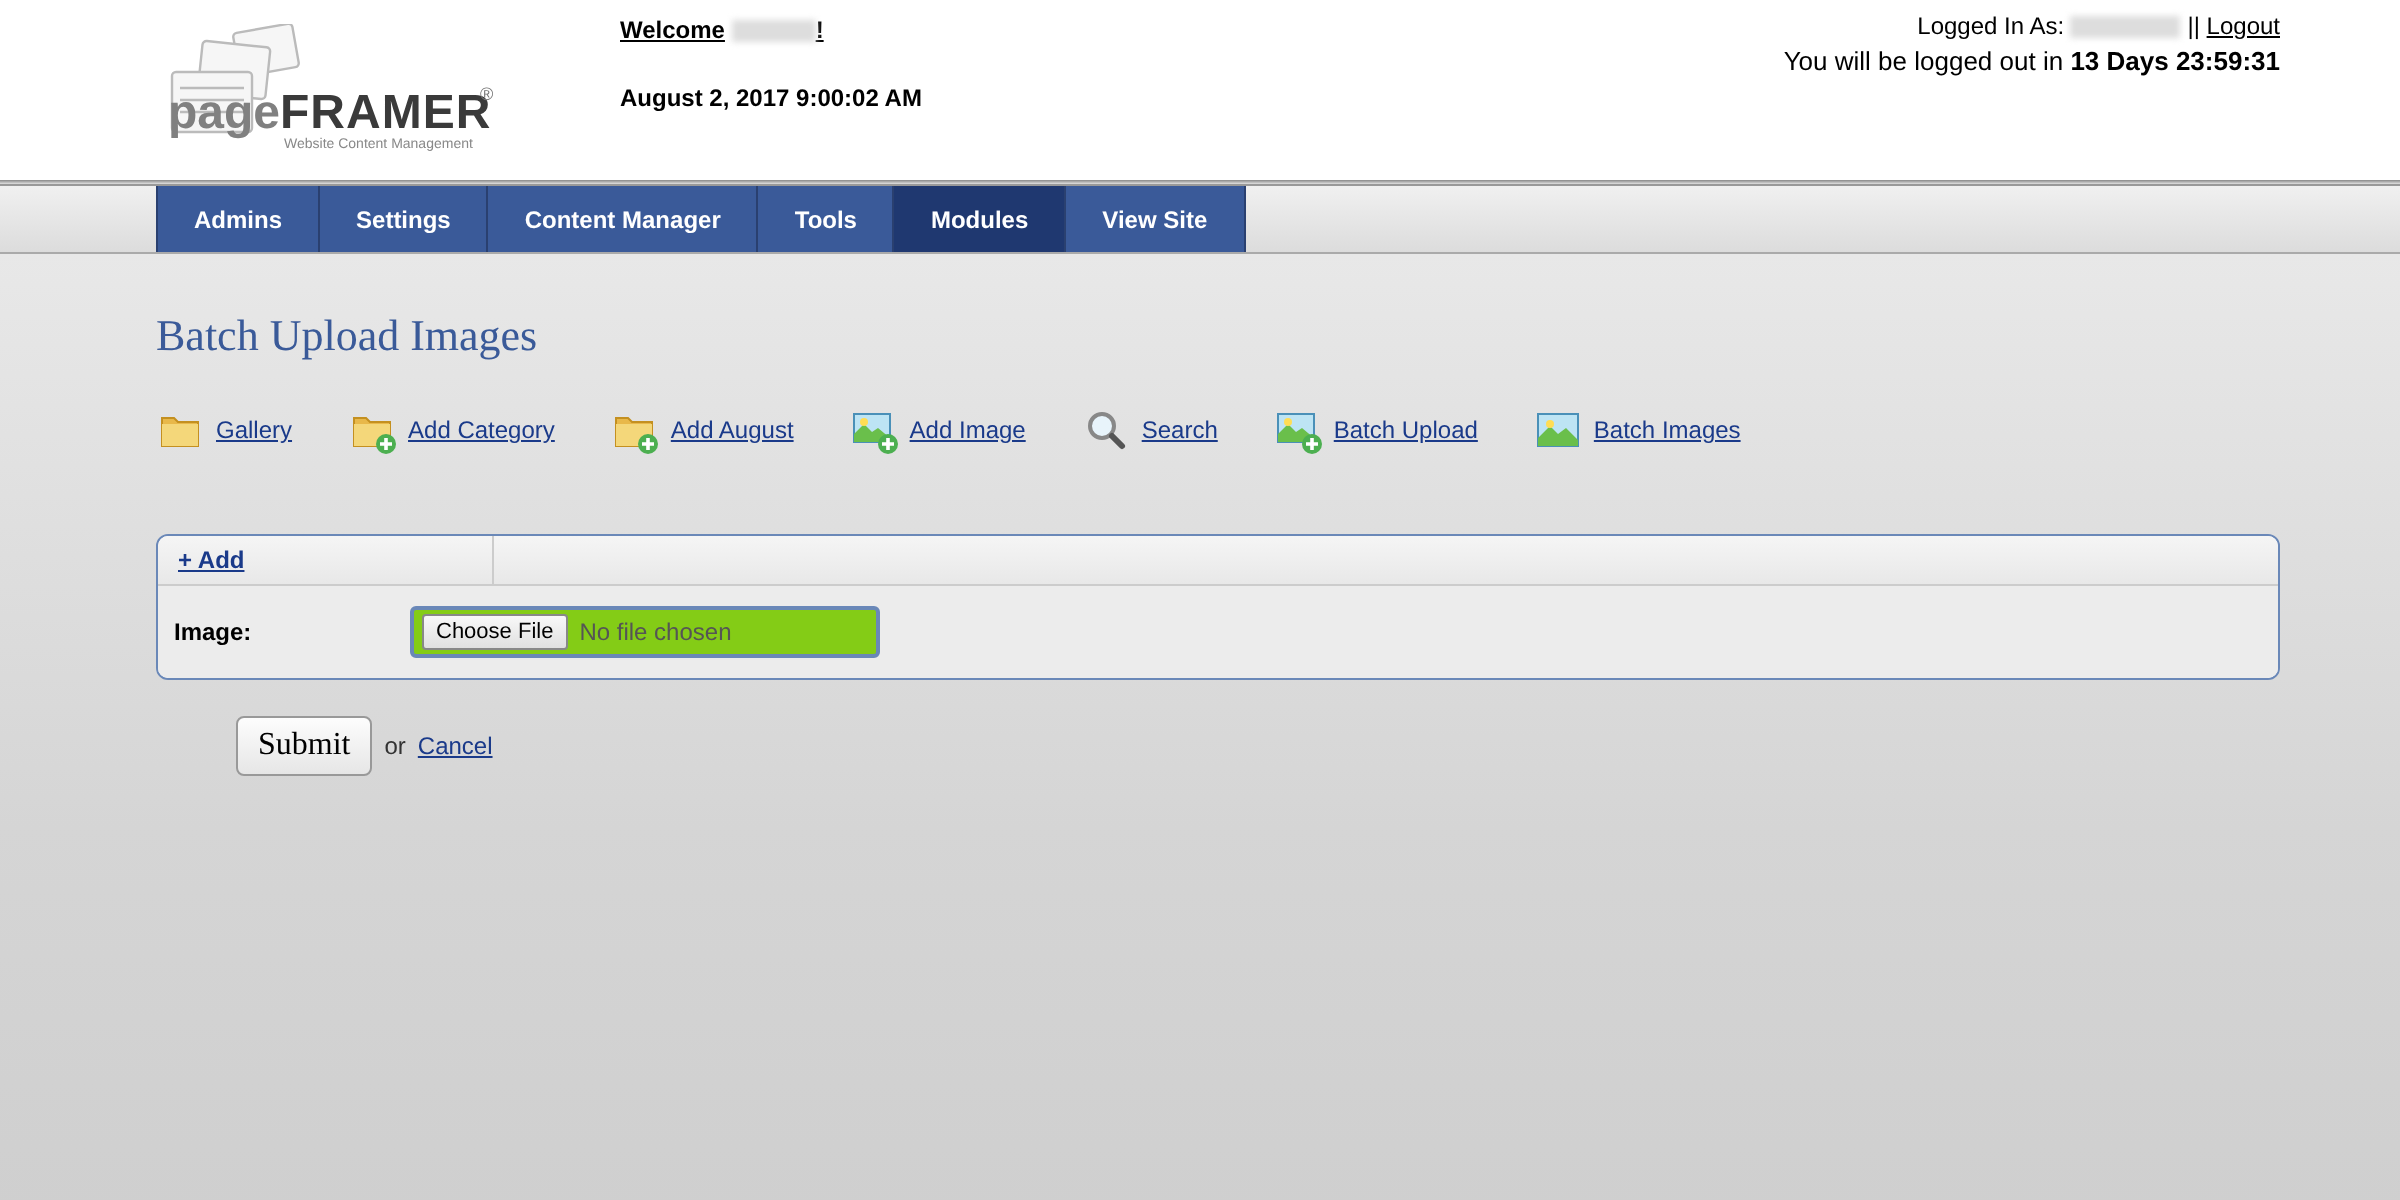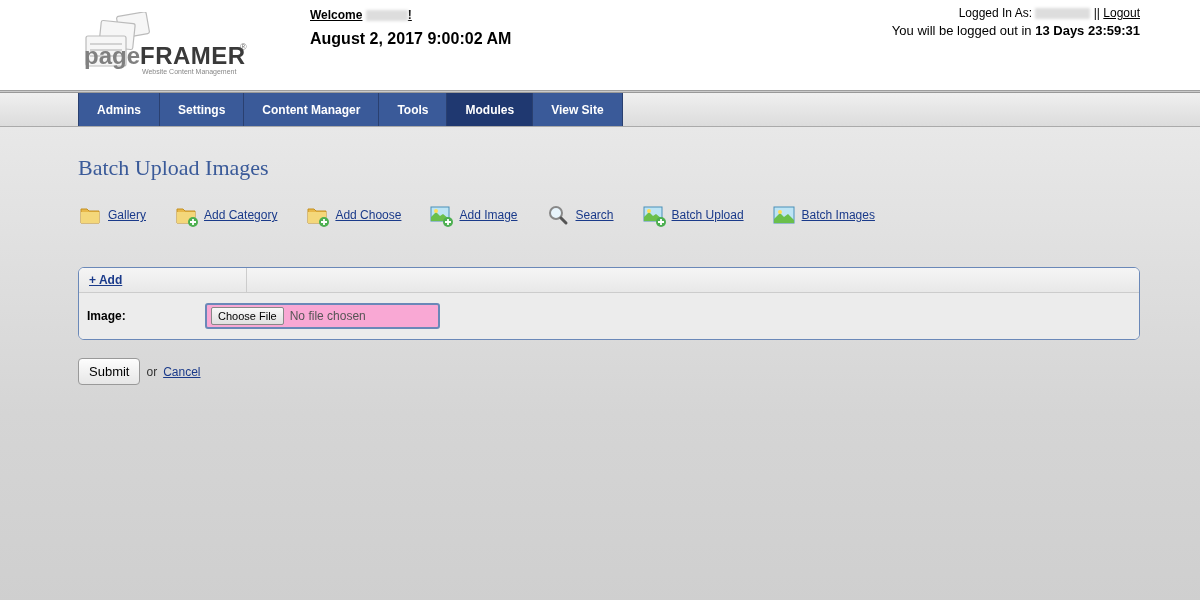--- a/index.html
+++ b/index.html
@@ -6,21 +6,21 @@
 body { font-family: Arial, sans-serif; font-size: 12px; background: #fff; width: 1200px; height: 600px; overflow: hidden; }
 
 
 .header { display: flex; justify-content: space-between; padding: 4px 60px 0 80px; background: #fff; height: 90px; }
 .logo-area { display: flex; align-items: flex-start; }
 .logo { margin-top: 8px; }
 .welcome-area { margin-left: 60px; margin-top: 4px; }
 .welcome-line { font-size: 12px; }
 .welcome-line .welcome { font-weight: bold; text-decoration: underline; }
 .welcome-line .user-blur { display: inline-block; width: 42px; height: 11px; background: #ddd; filter: blur(1.5px); vertical-align: middle; }
-.date-line { font-weight: bold; margin-top: 8px; font-size: 16px; }
+.date-line { font-weight: bold; margin-top: 20px; font-size: 12px; }
 .login-area { text-align: right; margin-top: 2px; }
 .login-line1 { font-size: 12px; }
 .login-line1 .as-blur { display: inline-block; width: 55px; height: 11px; background: #ddd; filter: blur(1.5px); vertical-align: middle; }
 .login-line1 .logout { text-decoration: underline; cursor: pointer; color: #000; }
 .login-line2 { font-size: 13px; margin-top: 3px; }
 .login-line2 .countdown { font-weight: bold; }
 
 
 .topline { height: 3px; background: linear-gradient(#888, #e0e0e0); border-bottom: 1px solid #999; }
 
@@ -41,27 +41,27 @@
 .icon-box { width: 24px; height: 24px; display: flex; align-items: center; justify-content: center; }
 
 
 .addbox { border: 1px solid #6a88b8; border-radius: 6px; overflow: hidden; background: #fff; margin-bottom: 18px; }
 .addbox-header { display: flex; }
 .addbox-header .addcell { background: linear-gradient(#f5f5f5, #e8e8e8); border-right: 1px solid #ccc; border-bottom: 1px solid #ccc; padding: 5px 10px; width: 168px; }
 .addbox-header .addcell a { color: #1a3a8a; font-weight: bold; text-decoration: underline; cursor: pointer; font-size: 12px; }
 .addbox-header .rest { flex: 1; background: linear-gradient(#f5f5f5, #e8e8e8); border-bottom: 1px solid #ccc; }
 .addbox-body { display: flex; align-items: center; padding: 10px 8px; background: #ececec; }
 .addbox-body .label { width: 118px; font-weight: bold; font-size: 12px; }
-.file-wrap { border: 2px solid #6a88b8; border-radius: 3px; background: #f9a8d4; padding: 2px 4px; display: flex; align-items: center; width: 235px; }
+.file-wrap { border: 2px solid #6a88b8; border-radius: 3px; background: #84cc16; padding: 2px 4px; display: flex; align-items: center; width: 235px; }
 .file-btn { background: linear-gradient(#f8f8f8,#e0e0e0); border: 1px solid #888; border-radius: 2px; padding: 2px 6px; font-size: 11px; cursor: pointer; font-family: Arial; }
 .file-txt { margin-left: 6px; color: #555; font-size: 12px; }
 
 
 .submit-row { display: flex; align-items: center; gap: 6px; }
-.submit-btn { background: linear-gradient(#fdfdfd,#e6e6e6); border: 1px solid #999; border-radius: 4px; padding: 5px 10px; font-size: 13px; cursor: pointer; font-family: Liberation Sans, sans-serif; }
+.submit-btn { background: linear-gradient(#fdfdfd,#e6e6e6); border: 1px solid #999; border-radius: 4px; padding: 5px 10px; font-size: 16px; cursor: pointer; font-family: Liberation Serif, serif; margin-left: 40px; }
 .or-text { font-size: 12px; color: #333; }
 .cancel-link { color: #1a3a8a; text-decoration: underline; cursor: pointer; font-size: 12px; }
 
 </style>
 </head>
 <body>
 
 <div class="header">
   <div class="logo-area">
     <div class="logo">
@@ -136,21 +136,21 @@
     </div>
     <div class="toolitem">
       <span class="icon-box">
         <svg width="24" height="24" viewBox="0 0 24 24">
             <path fill="#e8b84a" stroke="#c49020" d="M3 6h6l2 2h10v12H3z"></path>
             <path fill="#f4d77a" d="M3 9h18v11H3z"></path>
             <circle cx="19" cy="19" r="5" fill="#4caf50"></circle>
             <path stroke="#fff" stroke-width="1.8" d="M19 16v6M16 19h6"></path>
           </svg>
       </span>
-      <span class="lbl">Add Choose</span>
+      <span class="lbl">Add August</span>
     </div>
     <div class="toolitem">
       <span class="icon-box">
         <svg width="24" height="24" viewBox="0 0 24 24">
             <rect x="2" y="4" width="18" height="14" fill="#bde4f4" stroke="#4a90b8"></rect>
             <path fill="#6abf4b" d="M2 14l5-5 4 4 3-2 6 5v2H2z"></path>
             <circle cx="7" cy="8" r="2" fill="#ffdd55"></circle>
             <circle cx="19" cy="19" r="5" fill="#4caf50"></circle>
             <path stroke="#fff" stroke-width="1.8" d="M19 16v6M16 19h6"></path>
           </svg>

